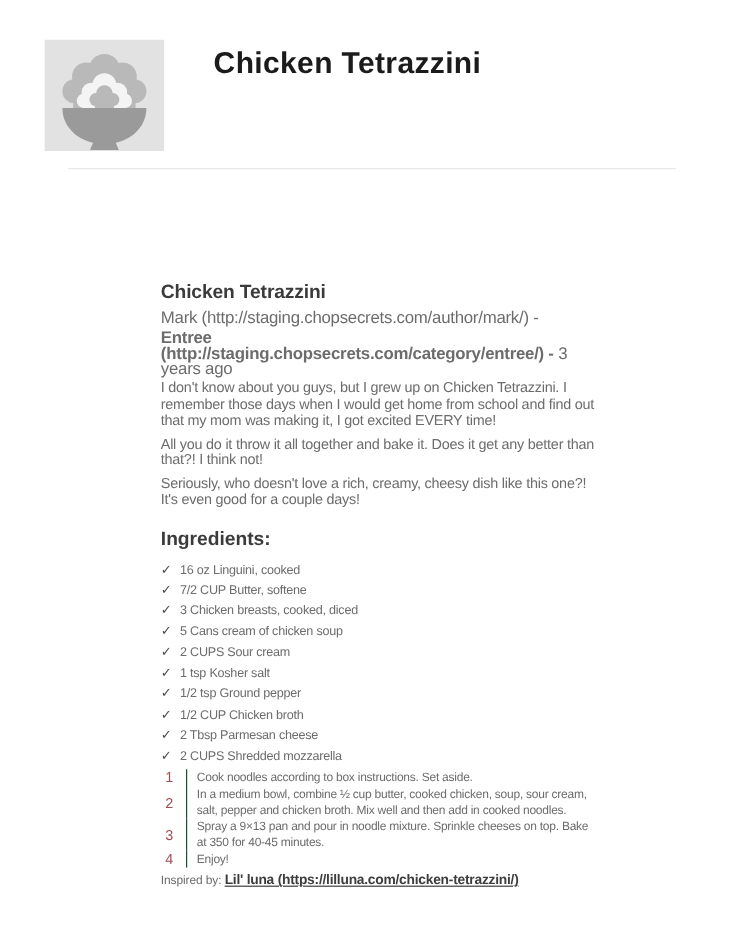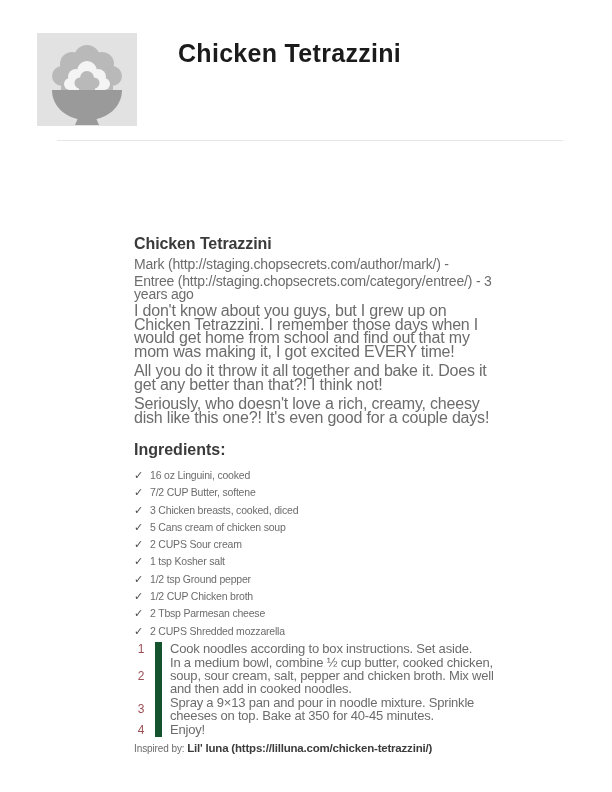--- a/index.html
+++ b/index.html
@@ -62,25 +62,25 @@
     letter-spacing: -0.1px;
   }
   .meta {
     margin: 0 0 4px;
     font-size: 14px;
     line-height: 13px;
     letter-spacing: -0.2px;
     color: #6c6c6c;
   }
   .meta.second { margin-bottom: 3px; }
-  .meta a, .link-plain { color: #6c6c6c; text-decoration: none; }
+  .meta a, .link-plain { color: #6c6c6c; text-decoration: none; font-weight: bold; }
 
   .para {
     margin: 0 0 6px;
-    font-size: 16px;
+    font-size: 12px;
     line-height: 13.5px;
     letter-spacing: -0.2px;
   }
 
   .section-heading {
     font-size: 16px;
     line-height: 13px;
     font-weight: bold;
     color: #3b3b3b;
     margin: 19px 0 13px;
@@ -120,38 +120,39 @@
   .step-num {
     width: 14px;
     margin-right: 7px;
     flex: 0 0 auto;
     text-align: center;
     font-size: 12px;
     color: #9c4f55;
   }
   .step-text {
     flex: 1 1 auto;
-    border-left: 7px solid #14532d;
+    border-left: 1px solid #14532d;
     padding: 0.5px 0 0.5px 8px;
-    font-size: 13px;
+    font-size: 10px;
     line-height: 13px;
     letter-spacing: -0.2px;
   }
 
   .inspired {
     margin: 5px 0 0;
     font-size: 10px;
     letter-spacing: -0.1px;
     color: #6c6c6c;
   }
   .insp-link {
     font-size: 11.5px;
     font-weight: bold;
     color: #3d3d3d;
     letter-spacing: -0.2px;
+    text-decoration: underline;
   }
 </style>
 </head>
 <body>
 
 <header class="masthead">
   <div class="logo">
     <svg viewBox="0 0 100 93" width="100" height="93" xmlns="http://www.w3.org/2000/svg">
       <rect x="0" y="0" width="100" height="93" fill="#e2e2e2"></rect>
 

